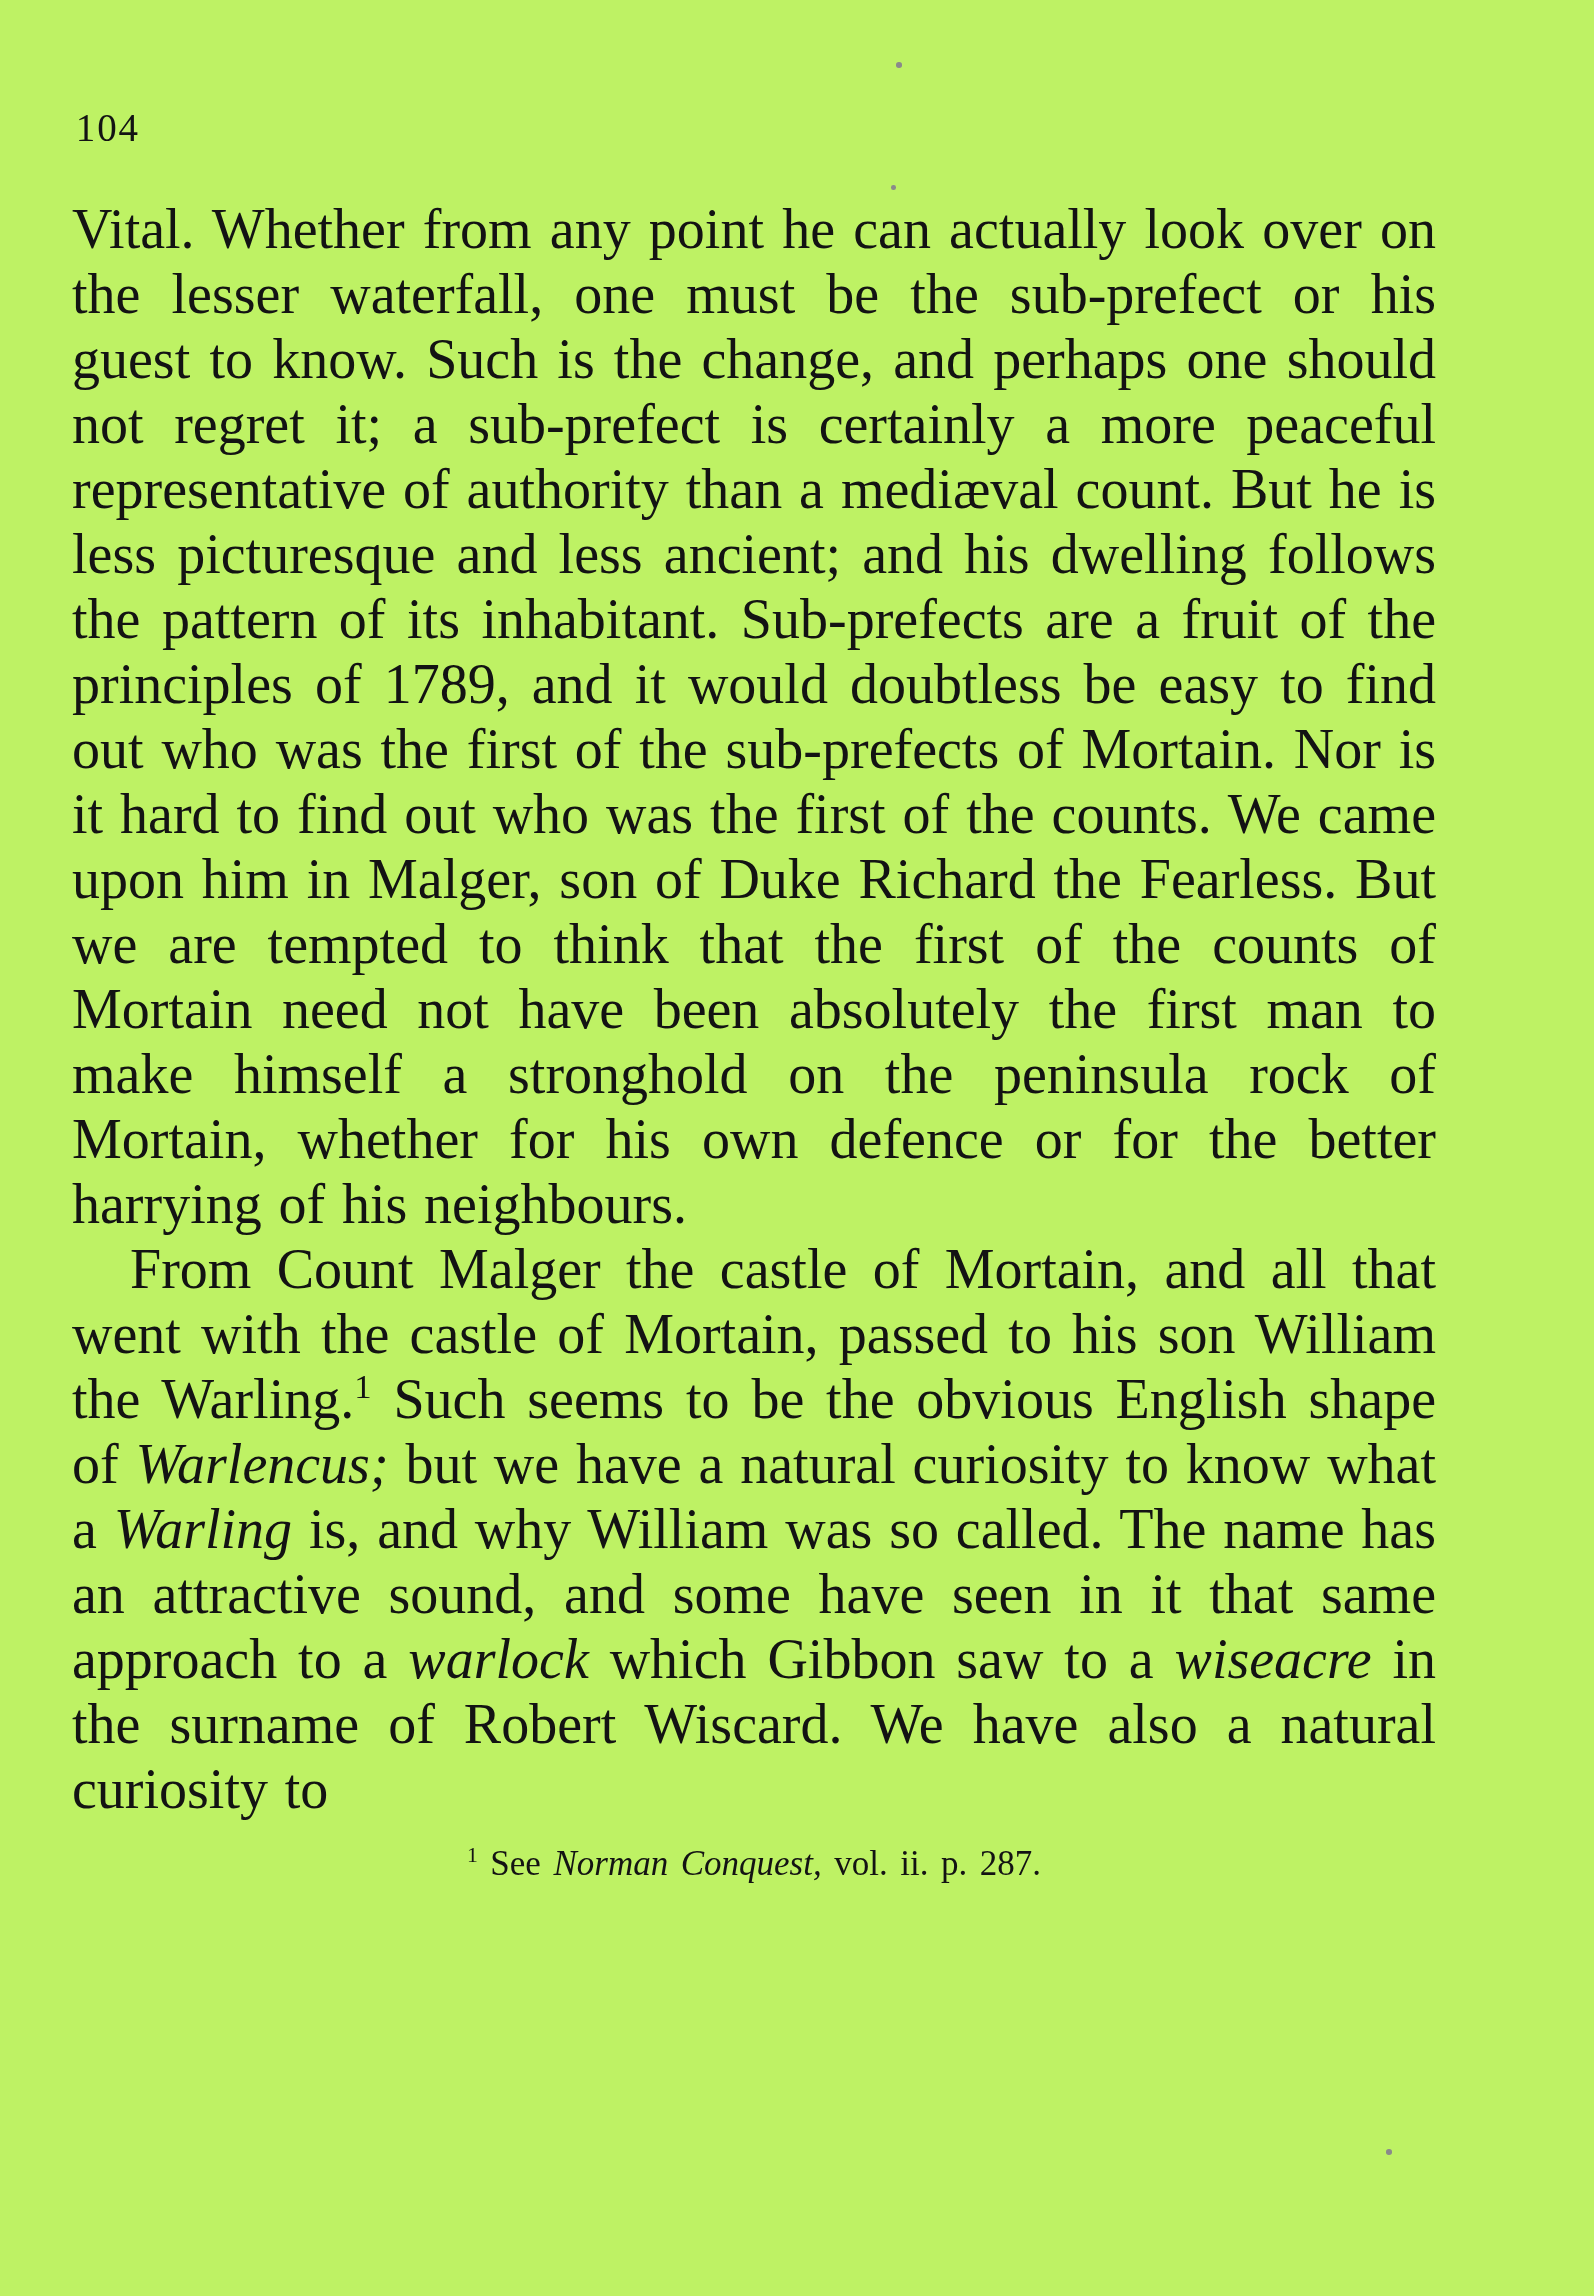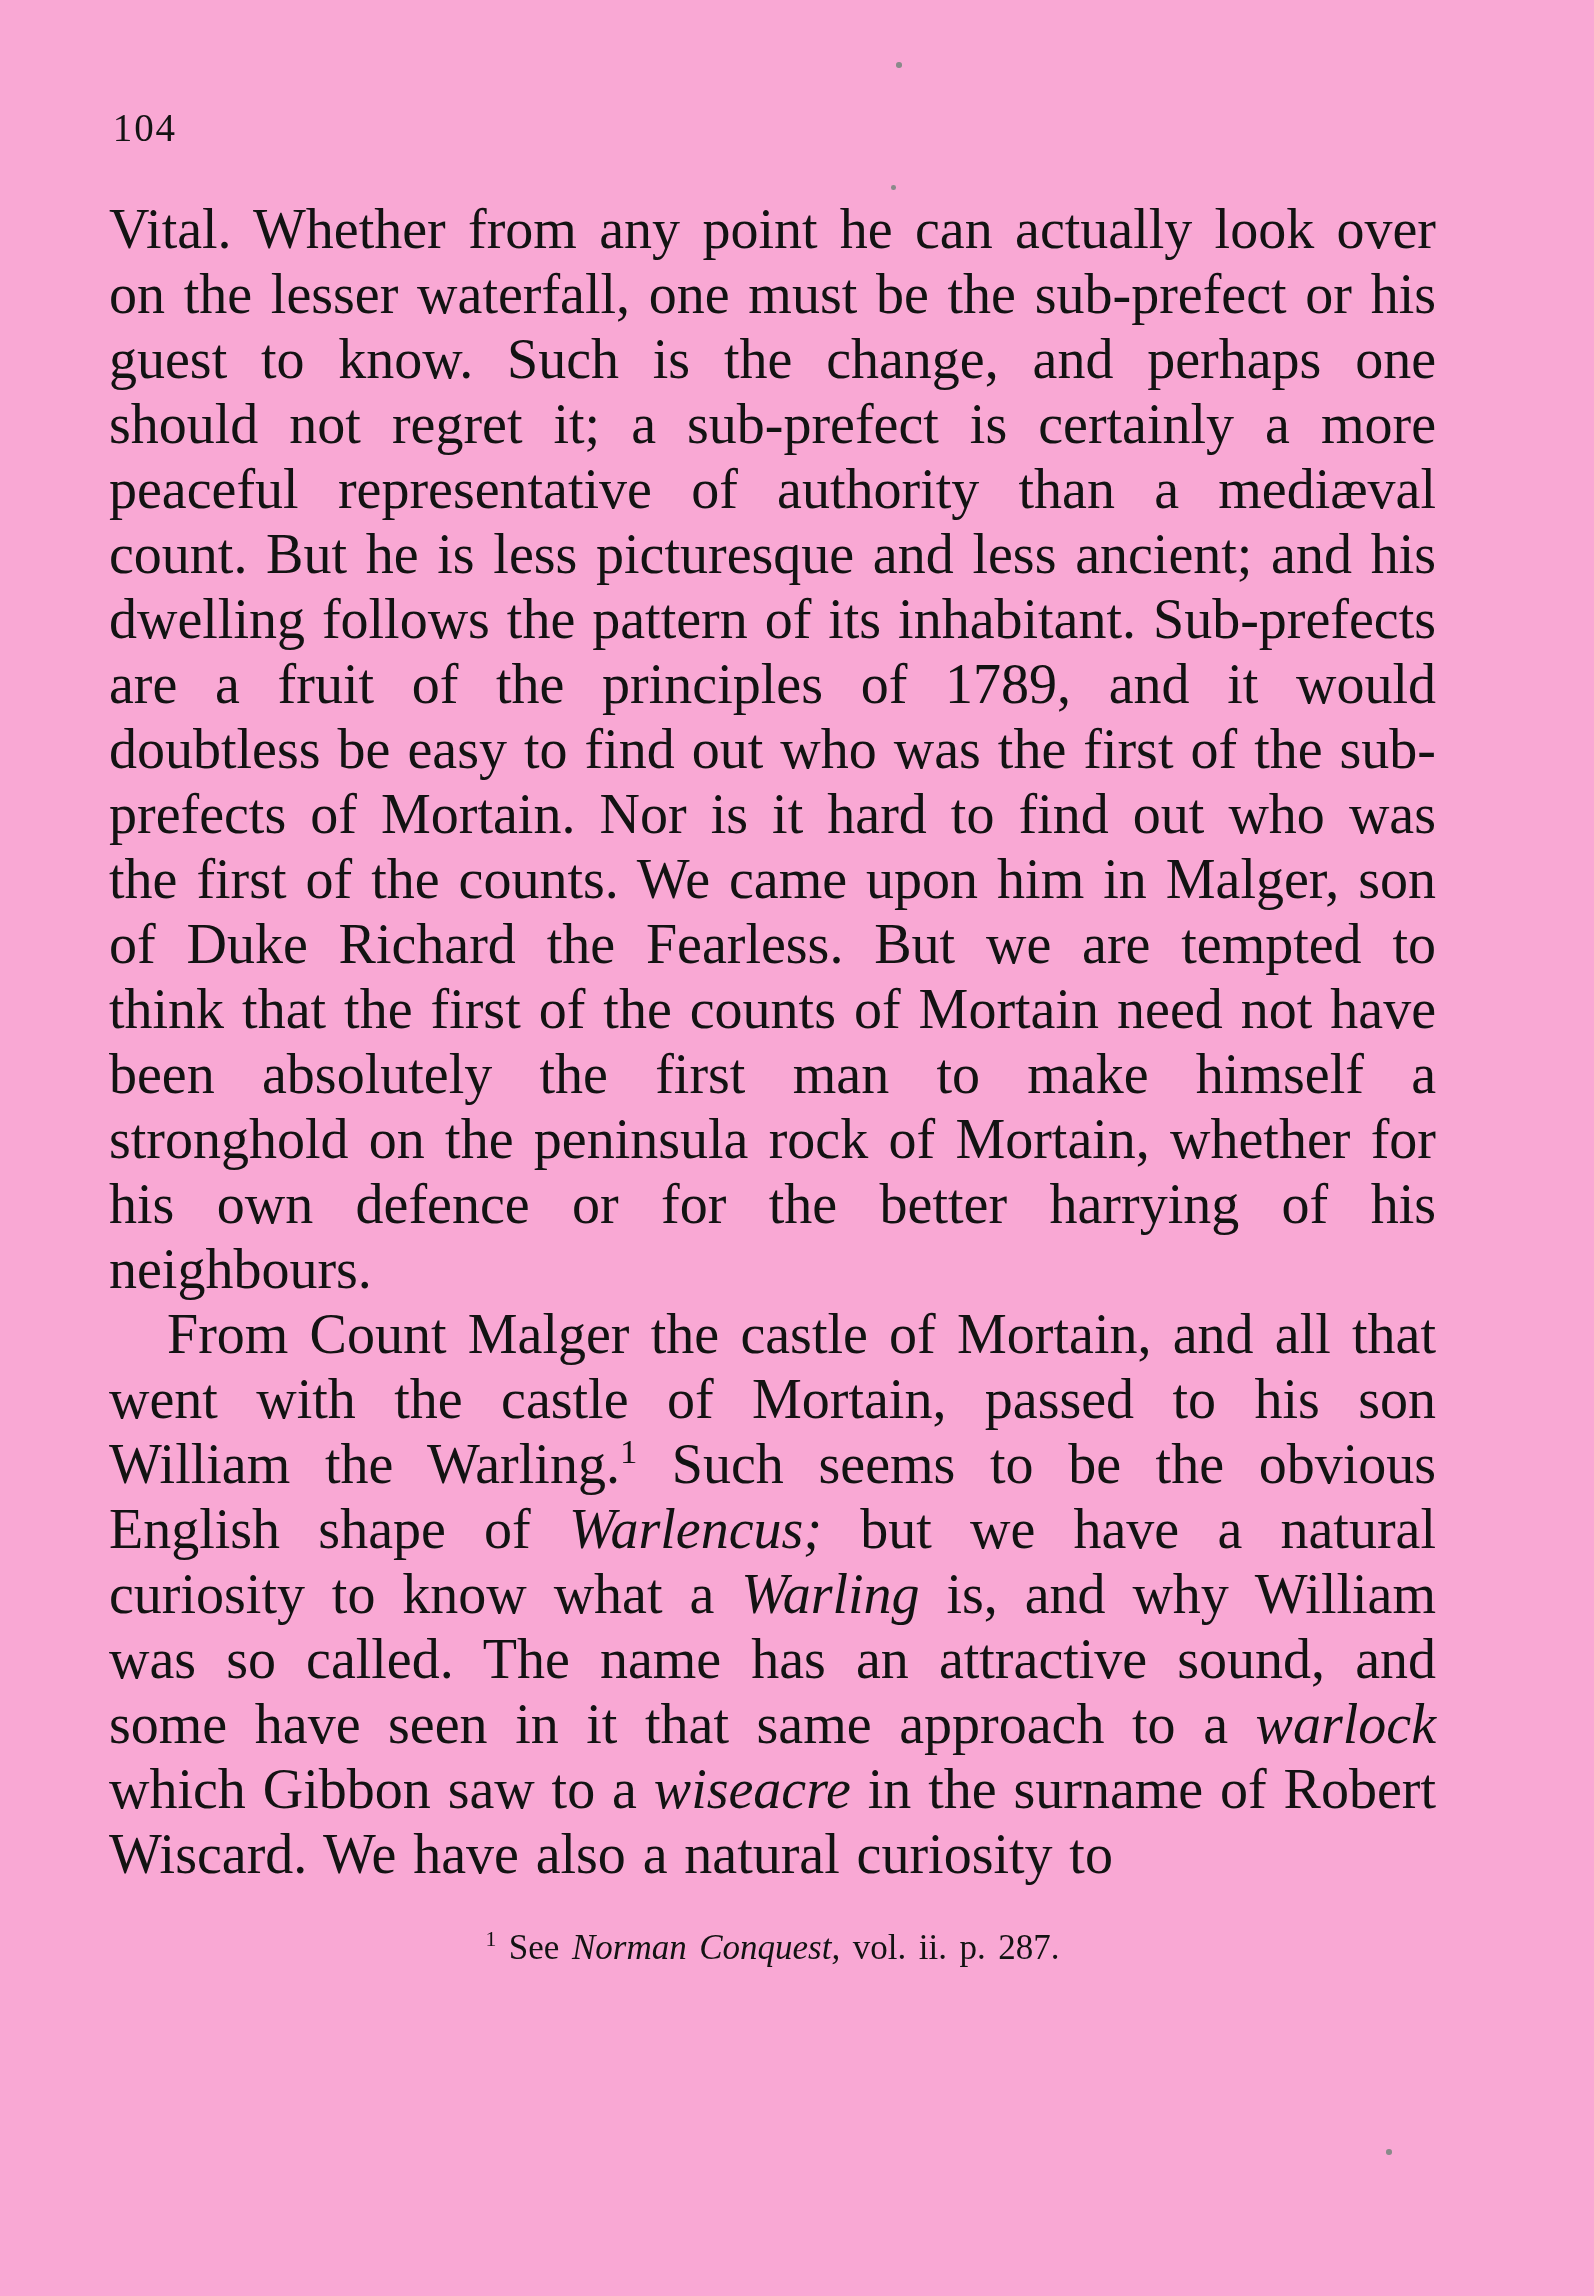--- a/index.html
+++ b/index.html
@@ -4,25 +4,25 @@
 <style>
   html, body {
     margin: 0;
     padding: 0;
     background: #e9e9e9;
   }
   .page {
     position: relative;
     width: 1594px;
     height: 2297px;
-    background: #f9a8d4;
+    background: #bef264;
     color: #131313;
     font-family: "Liberation Serif", "DejaVu Serif", serif;
     box-sizing: border-box;
-    padding: 105px 158px 0 109px;
+    padding: 105px 158px 0 72px;
     overflow: hidden;
   }
   .running-head {
     position: relative;
     height: 60px;
     margin-bottom: 32px;
   }
   .page-num {
     position: absolute;
     left: 3.8px;
@@ -46,21 +46,21 @@
     word-spacing: 2.8px;
   }
   .body-text p.para.no-indent { text-indent: 0; }
   .body-text p.para.indent { text-indent: 58px; }
   .body-text sup {
     font-size: 0.62em;
     line-height: 0;
     vertical-align: super;
   }
   .footnote {
-    margin-top: 38px;
+    margin-top: 19px;
     font-size: 35px;
     line-height: 45px;
     text-align: center;
     word-spacing: 3.8px;
   }
   .footnote sup {
     font-size: 0.62em;
     line-height: 0;
     vertical-align: super;
   }

